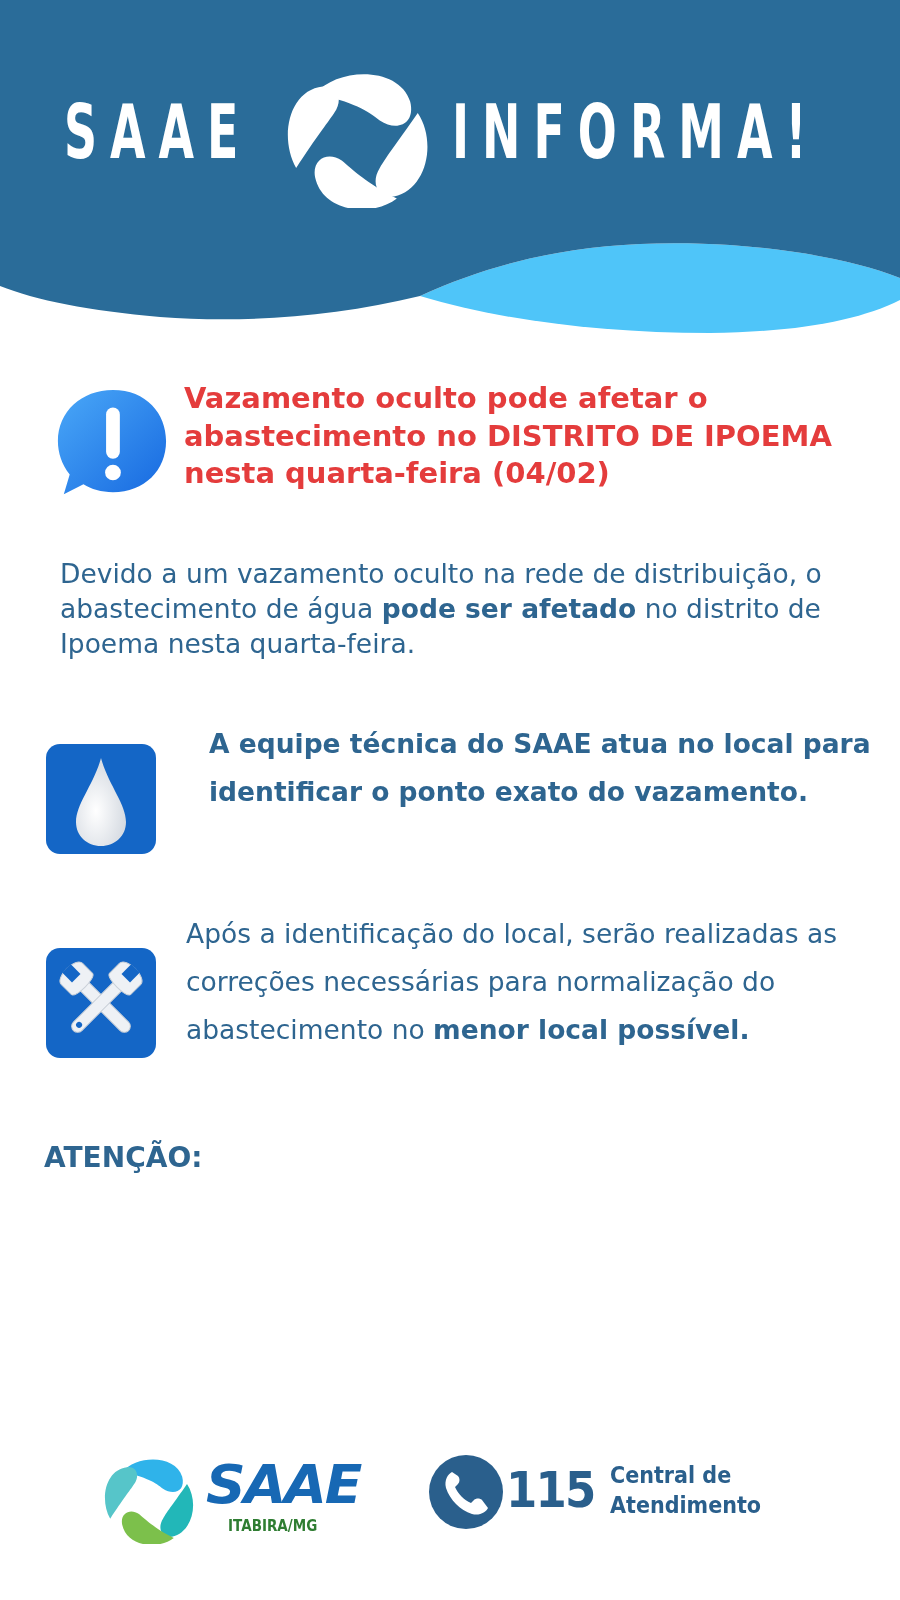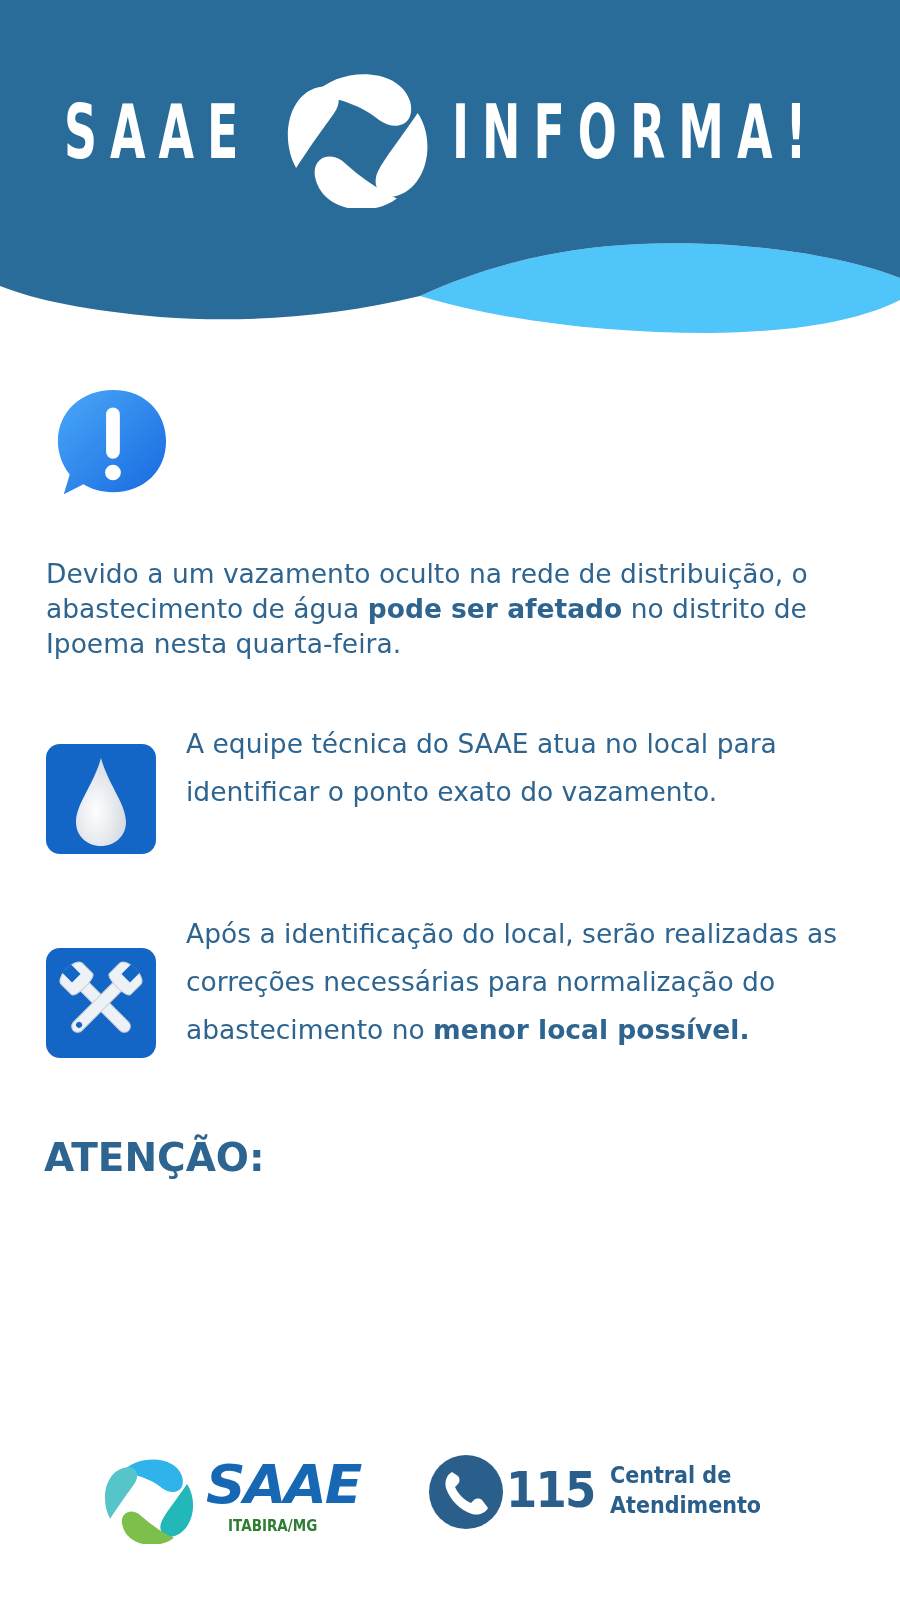--- a/index.html
+++ b/index.html
@@ -13,38 +13,38 @@
                 transform:scaleX(0.62); transform-origin:left center; }
   .title-left { left:64px; }
   .title-right { left:452px; }
   .title-logo { position:absolute; left:282px; top:4px; width:148px; height:152px; }
 
   .alert-block { position:absolute; left:52px; top:384px; width:800px; height:120px; }
   .alert-icon { position:absolute; left:0; top:0; width:118px; height:118px; }
   .alert-title { position:absolute; left:132px; top:-4px; width:660px; color:#e43c3c;
                  font-family:"DejaVu Sans", sans-serif; font-weight:bold; font-size:29px; line-height:37.5px; }
 
-  .intro { position:absolute; left:46px; top:556px; width:790px; color:#2e6590;
+  .intro { position:absolute; left:60px; top:556px; width:790px; color:#2e6590;
            font-family:"DejaVu Sans", sans-serif; font-size:26.5px; line-height:35px; }
   .intro b { font-weight:bold; }
 
   .item { position:absolute; left:46px; width:820px; }
   .item-icon { position:absolute; left:0; width:110px; height:110px; border-radius:14px; background:#1466c6; overflow:hidden; }
   .item-text { position:absolute; left:140px; width:680px; color:#2e6590;
                font-family:"DejaVu Sans", sans-serif; font-size:26.5px; line-height:48px; }
   .item-1 { top:720px; }
   .item-1 .item-icon { top:24px; }
-  .item-1 .item-text { font-weight:normal; }
+  .item-1 .item-text { font-weight:bold;margin-left:23px; }
   .item-2 { top:910px; }
   .item-2 .item-icon { top:38px; }
   .item-2 .item-text b { font-weight:bold; }
 
   .attention { position:absolute; left:44px; top:1135px; width:820px; color:#2e6590;
                font-family:"DejaVu Sans", sans-serif; }
-  .attention-label { font-weight:bold; font-size:39px; line-height:45px; }
+  .attention-label { font-weight:bold; font-size:28px; line-height:45px; }
   .attention-text { font-size:31px; line-height:46px; }
 
   .footer { position:absolute; left:0; top:1420px; width:900px; height:130px; }
   .footer-logo { position:absolute; left:100px; top:28px; width:96px; height:96px; }
   .footer-brand { position:absolute; left:206px; top:36px; color:#1768b4; font-family:"DejaVu Sans", sans-serif;
                   font-weight:bold; font-style:italic; font-size:54px; line-height:58px; letter-spacing:-2px;
                   transform:scaleX(1.02); transform-origin:left center; }
   .footer-city { position:absolute; left:228px; top:97px; color:#2f7d32; font-family:"DejaVu Sans", sans-serif;
                  font-weight:bold; font-size:15px; line-height:18px; transform:scaleX(0.9); transform-origin:left center; }
   .phone-icon { position:absolute; left:428px; top:34px; width:76px; height:76px; }
@@ -81,20 +81,21 @@
     <defs>
       <linearGradient id="bubbleGrad" x1="0" y1="0" x2="1" y2="1">
         <stop offset="0" stop-color="#4aa8f8"></stop>
         <stop offset="1" stop-color="#1769e0"></stop>
       </linearGradient>
     </defs>
     <path d="M62 6 C 96 6, 116 30, 116 58 C 116 88, 94 110, 62 110 C 50 110, 40 107, 32 102 L 12 112 L 18 92 C 10 82, 6 70, 6 58 C 6 28, 30 6, 62 6 Z" fill="url(#bubbleGrad)"></path>
     <rect x="55" y="24" width="14" height="52" rx="7" fill="#ffffff"></rect>
     <circle cx="62" cy="90" r="8" fill="#ffffff"></circle>
   </svg>
+  <div class="alert-title">Vazamento oculto pode afetar o abastecimento no DISTRITO DE IPOEMA nesta quarta-feira (04/02)</div>
 </div>
 
 <div class="intro">
   <span>Devido a um vazamento oculto na rede de distribuição, o abastecimento de água </span><b>pode ser afetado</b><span> no distrito de Ipoema nesta quarta-feira.</span>
 </div>
 
 <div class="item item-1">
   <div class="item-icon">
     <svg width="110" height="110" viewBox="0 0 110 110">
       <defs>

